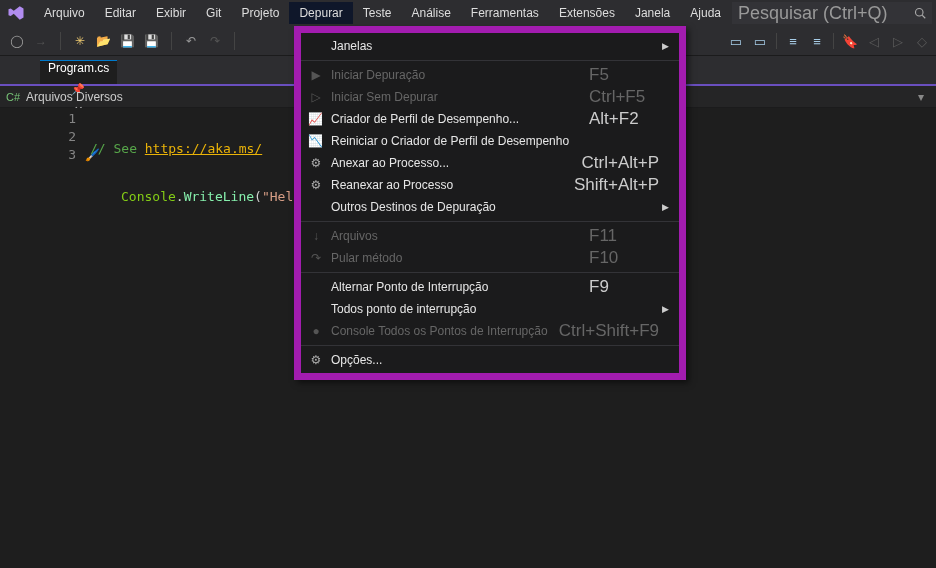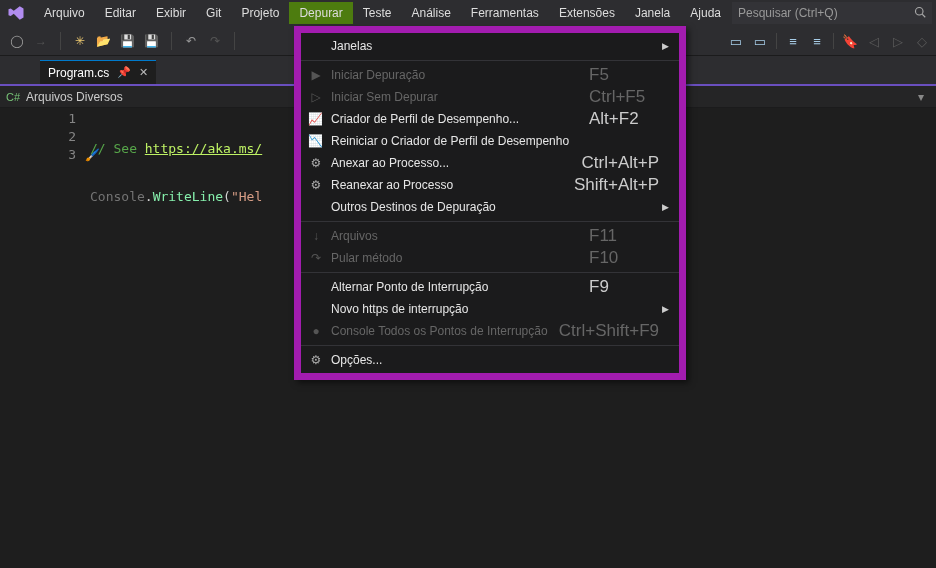--- a/index.html
+++ b/index.html
@@ -25,34 +25,34 @@
     display:flex;align-items:center;justify-content:center;
     margin-right:6px;
   }
   .menu-item {
     padding: 4px 10px;
     color: #ddd;
     cursor: default;
     position: relative;
   }
   .menu-item.active {
-    background: #4d7c0f;
+    background: #0f172a;
   }
   .search-box {
     margin-left: auto;
     display: flex; align-items: center;
     background: #333337;
     height: 22px;
     padding: 0 6px;
     gap: 6px;
     margin-right: 4px;
     width: 200px;
     justify-content: space-between;
   }
-  .search-box span { color: #999; font-size: 12px; }
+  .search-box span { color: #999; font-size: 18px; }
   .search-icon { color:#aaa; }
 
   
   .toolbar {
     height: 30px;
     background: #2d2d30;
     border-bottom: 1px solid #1b1b1c;
     display: flex; align-items: center;
     padding-left: 8px;
     gap: 6px;
@@ -74,20 +74,21 @@
   }
   .doc-tab {
     background: #1e1e1e;
     height: 24px;
     display:flex; align-items:center;
     padding: 0 8px;
     gap:8px;
     border-top: 1px solid #007acc;
     color:#fff;
     font-size:12px;
+    flex-direction:column;
   }
   .pin { color:#bbb; font-size:11px; }
   .close-x { color:#bbb; font-size:11px; cursor:default;}
   .tab-underline { height:2px; background:#6a4fbf; }
 
   
   .breadcrumb {
     height: 22px;
     background: #252526;
     border-bottom:1px solid #1b1b1c;
@@ -119,22 +120,22 @@
     user-select:none;
   }
   .gutter div { height: 18px; line-height:18px; }
   .code {
     padding-top: 2px;
     white-space: pre;
     color:#d4d4d4;
   }
   .code div { height:18px; line-height:18px; }
   .c-comment { color:#57a64a; }
-  .c-link { color:#bef264; text-decoration: underline; }
-  .c-type { color:#737373; }
+  .c-link { color:#eab308; text-decoration: underline; }
+  .c-type { color:#84cc16;margin-left:31px; }
   .c-method { color:#86efac; }
   .c-string { color:#d69d85; }
   .paint-icon {
     position:absolute;
     left: 85px;
     top: 40px;
     font-size:12px;
     color:#5aa0d8;
   }
 
@@ -340,21 +341,21 @@
     </div>
     <div class="dd-sep"></div>
     <div class="dd-row">
       <span class="dd-icon"></span>
       <span class="dd-label">Alternar Ponto de Interrupção</span>
       <span class="dd-short">F9</span>
       <span class="dd-arrow"></span>
     </div>
     <div class="dd-row">
       <span class="dd-icon"></span>
-      <span class="dd-label">Novo https de interrupção</span>
+      <span class="dd-label">Todos ponto de interrupção</span>
       <span class="dd-short"></span>
       <span class="dd-arrow">▶</span>
     </div>
     <div class="dd-row disabled">
       <span class="dd-icon">●</span>
       <span class="dd-label">Console Todos os Pontos de Interrupção</span>
       <span class="dd-short">Ctrl+Shift+F9</span>
       <span class="dd-arrow"></span>
     </div>
     <div class="dd-sep"></div>

